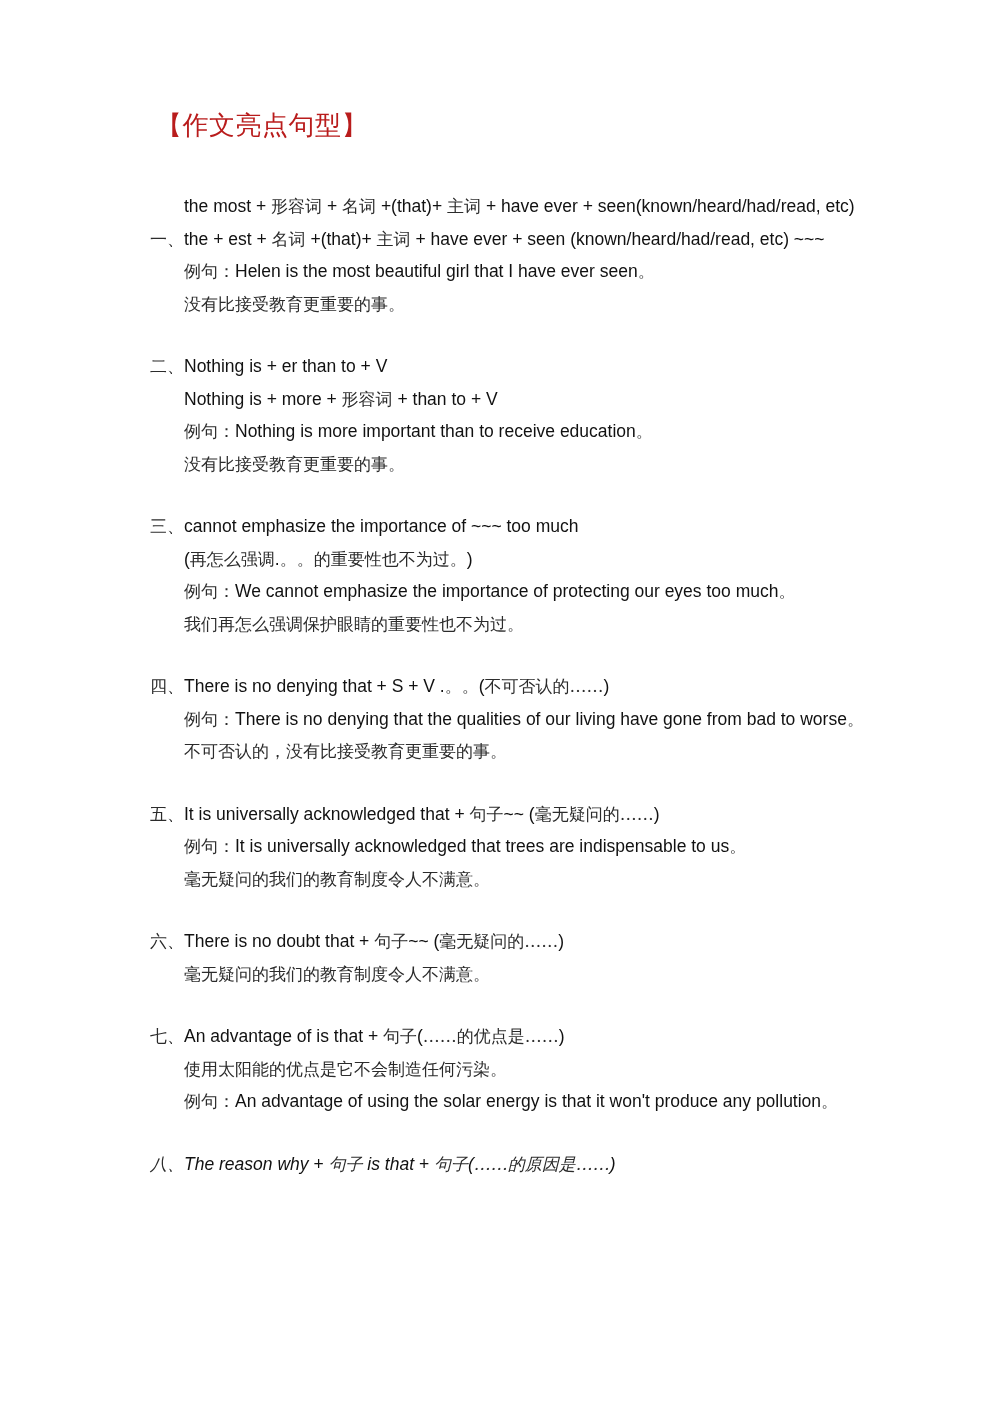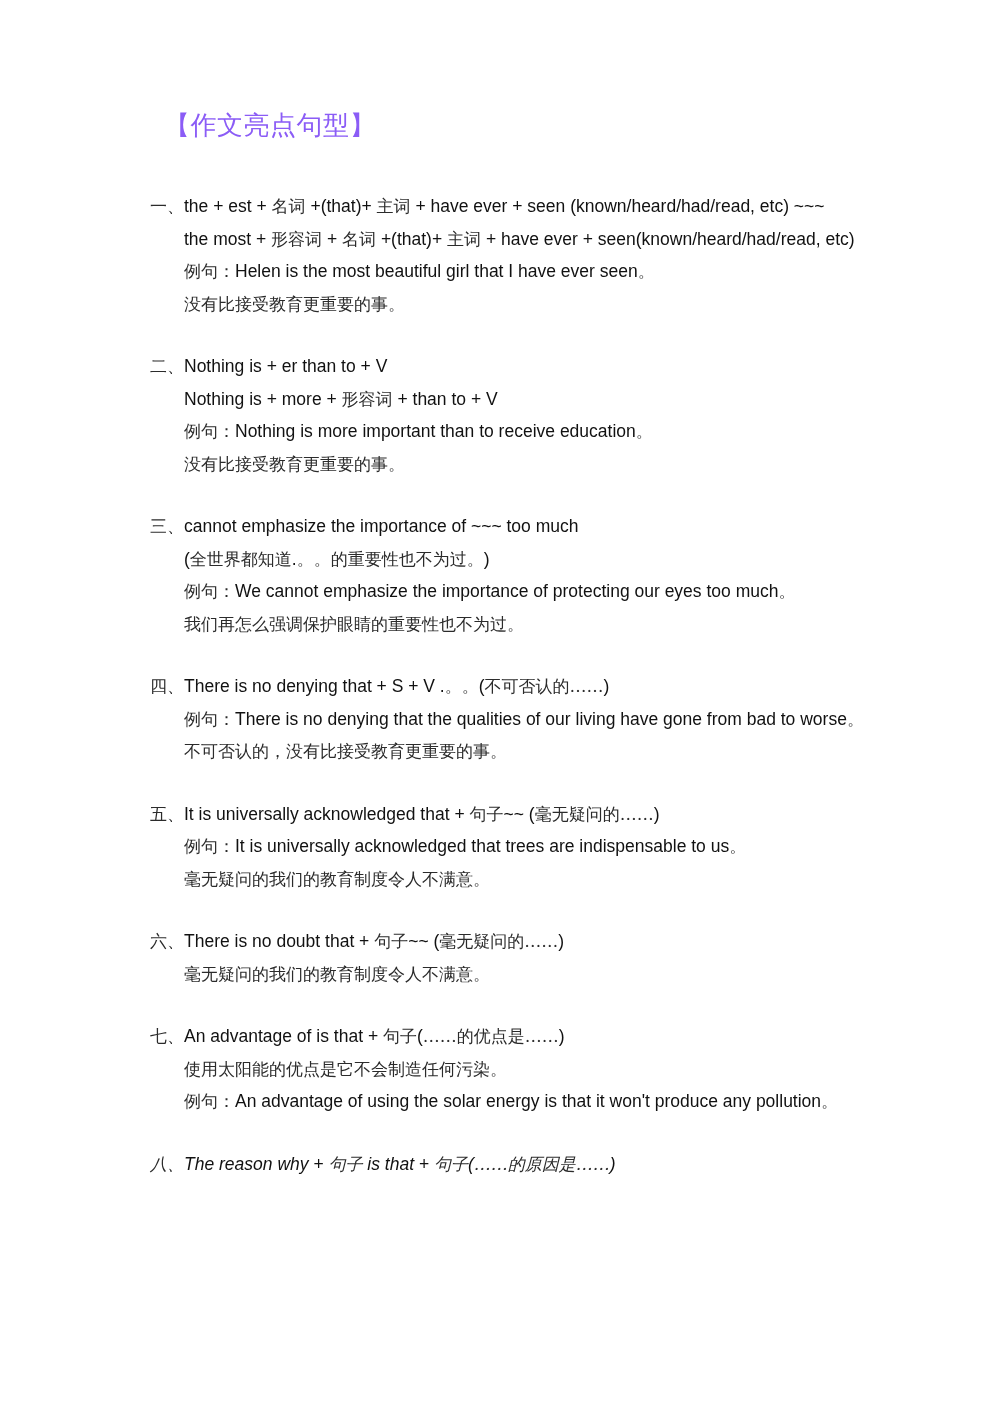--- a/index.html
+++ b/index.html
@@ -20,22 +20,22 @@
   .content {
     position: absolute;
     left: 150px;
     top: 108px;
     width: 815px;
   }
   .doc-title {
     font-family: "DejaVu Serif", "Liberation Serif", serif;
     font-size: 26px;
     line-height: 34px;
-    color: #8b5cf6;
-    margin: 0 0 48px 14px;
+    color: #b91c1c;
+    margin: 0 0 48px 6px;
     font-weight: 400;
     letter-spacing: 0.5px;
     white-space: nowrap;
   }
   .section {
     margin-bottom: 30px;
   }
   .section:last-child {
     margin-bottom: 8px;
     font-style: italic;
@@ -74,34 +74,34 @@
 </head>
 <body>
 
 <div class="page">
   <div class="content">
 
     <h1 class="doc-title">【作文亮点句型】</h1>
 
     <div id="sections-root">
         <div class="section">
+          <p class="line body">the most + <span class="cjk">形容词</span>  + <span class="cjk">名词</span>  +(that)+ <span class="cjk">主词</span>  + have ever + seen(known/heard/had/read, etc)</p>
           <p class="line head"><span class="enum">一、</span>the + est + <span class="cjk">名词</span>  +(that)+ <span class="cjk">主词</span>  + have ever + seen (known/heard/had/read, etc) ~~~</p>
-          <p class="line body">the most + <span class="cjk">形容词</span>  + <span class="cjk">名词</span>  +(that)+ <span class="cjk">主词</span>  + have ever + seen(known/heard/had/read, etc)</p>
           <p class="line body"><span class="cjk">例句：</span>Helen is the most beautiful girl that I have ever seen<span class="cjk">。</span></p>
           <p class="line body"><span class="cjk">没有比接受教育更重要的事。</span></p>
         </div>
         <div class="section">
           <p class="line head"><span class="enum">二、</span>Nothing is + er than to + V</p>
           <p class="line body">Nothing is + more + <span class="cjk">形容词</span>  + than to + V</p>
           <p class="line body"><span class="cjk">例句：</span>Nothing is more important than to receive education<span class="cjk">。</span></p>
           <p class="line body"><span class="cjk">没有比接受教育更重要的事。</span></p>
         </div>
         <div class="section">
           <p class="line head"><span class="enum">三、</span>cannot emphasize the importance of ~~~ too much</p>
-          <p class="line body">(<span class="cjk">全世界都知道</span>.<span class="cjk">。。的重要性也不为过。</span>)</p>
+          <p class="line body">(<span class="cjk">再怎么强调</span>.<span class="cjk">。。的重要性也不为过。</span>)</p>
           <p class="line body"><span class="cjk">例句：</span>We cannot emphasize the importance of protecting our eyes too much<span class="cjk">。</span></p>
           <p class="line body"><span class="cjk">我们再怎么强调保护眼睛的重要性也不为过。</span></p>
         </div>
         <div class="section">
           <p class="line head"><span class="enum">四、</span>There is no denying that + S + V .<span class="cjk">。。</span>(<span class="cjk">不可否认的……</span>)</p>
           <p class="line body"><span class="cjk">例句：</span>There is no denying that the qualities of our living have gone from bad to worse<span class="cjk">。</span></p>
           <p class="line body"><span class="cjk">不可否认的，没有比接受教育更重要的事。</span></p>
         </div>
         <div class="section">
           <p class="line head"><span class="enum">五、</span>It is universally acknowledged that + <span class="cjk">句子</span>~~ (<span class="cjk">毫无疑问的……</span>)</p>

